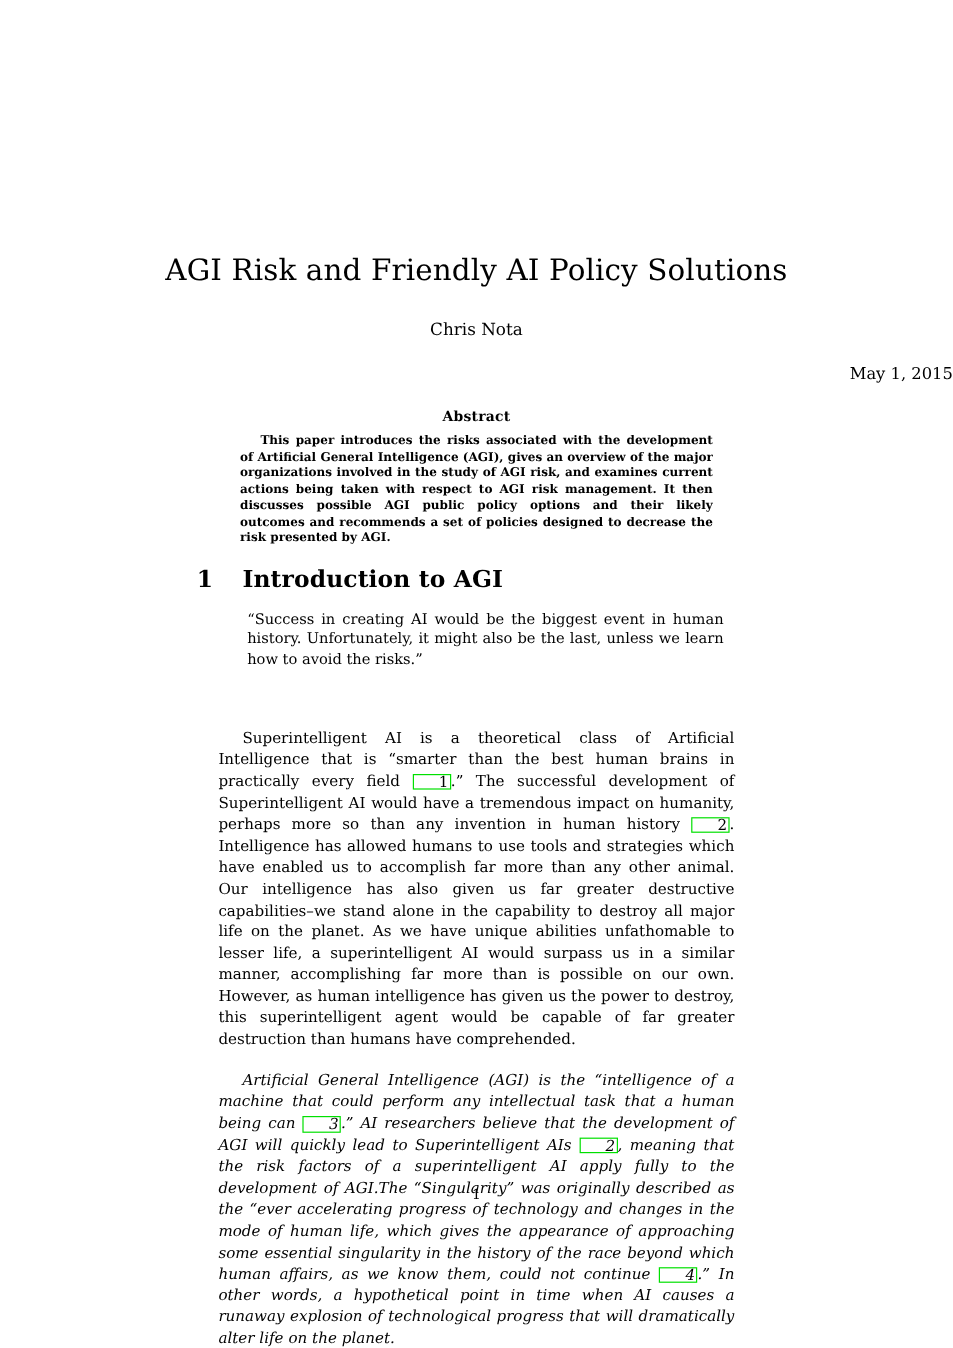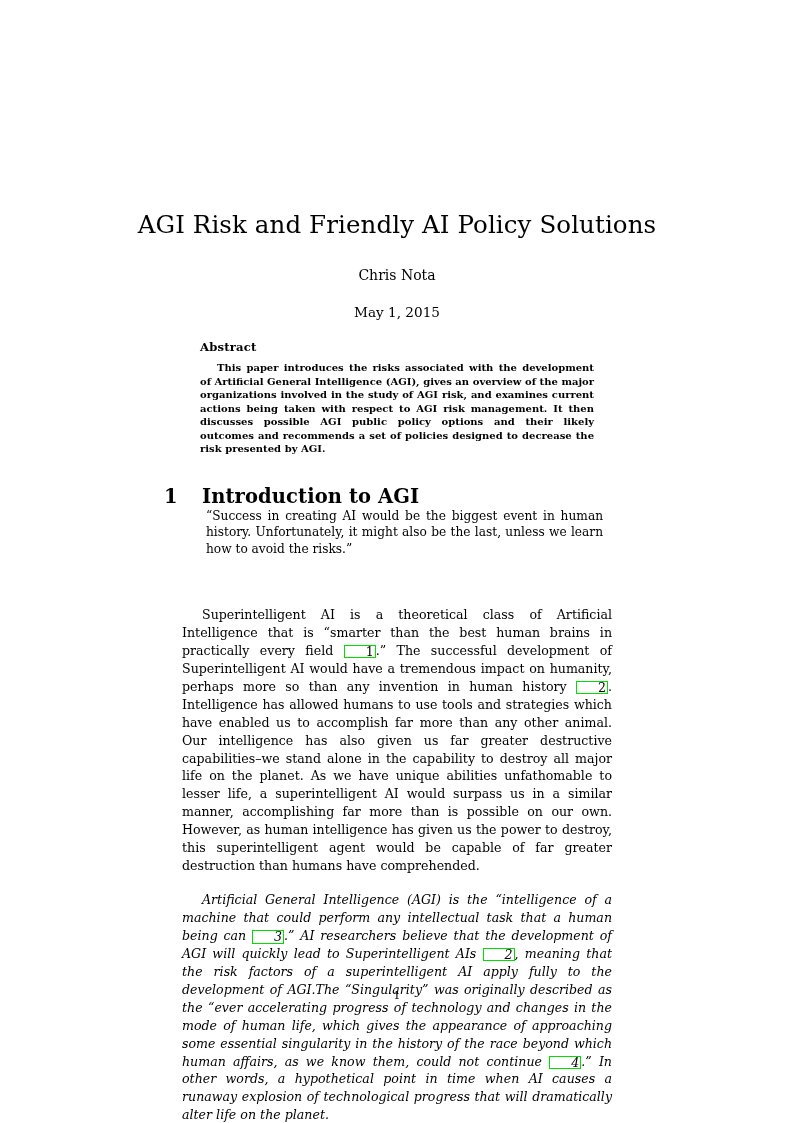--- a/index.html
+++ b/index.html
@@ -40,50 +40,52 @@
   }
   .author {
     font-size: 14px;
     margin-top: 28px;
     line-height: 1.2;
   }
   .date {
     font-size: 13.6px;
     margin-top: 20px;
     line-height: 1.2;
+    text-align: right;
   }
 
   
   .abstract-block {
     position: absolute;
     left: 200px;
     top: 340px;
     width: 394px;
   }
   .abstract-heading {
+    text-align: center;
     font-size: 11.6px;
     font-weight: bold;
     margin: 0 0 7px 0;
     letter-spacing: 0.2px;
   }
   .abstract-body {
     font-size: 10px;
     line-height: 1.355;
     text-align: justify;
     text-indent: 17px;
     margin: 0;
     word-spacing: 0.1px;
     font-weight: bold;
   }
 
   
   .section-heading {
     position: absolute;
     left: 164px;
-    top: 485px;
+    top: 471px;
     width: 470px;
     font-size: 19.5px;
     font-weight: bold;
     letter-spacing: 0.1px;
   }
   .section-heading .secnum {
     display: inline-block;
     width: 38px;
   }
 

